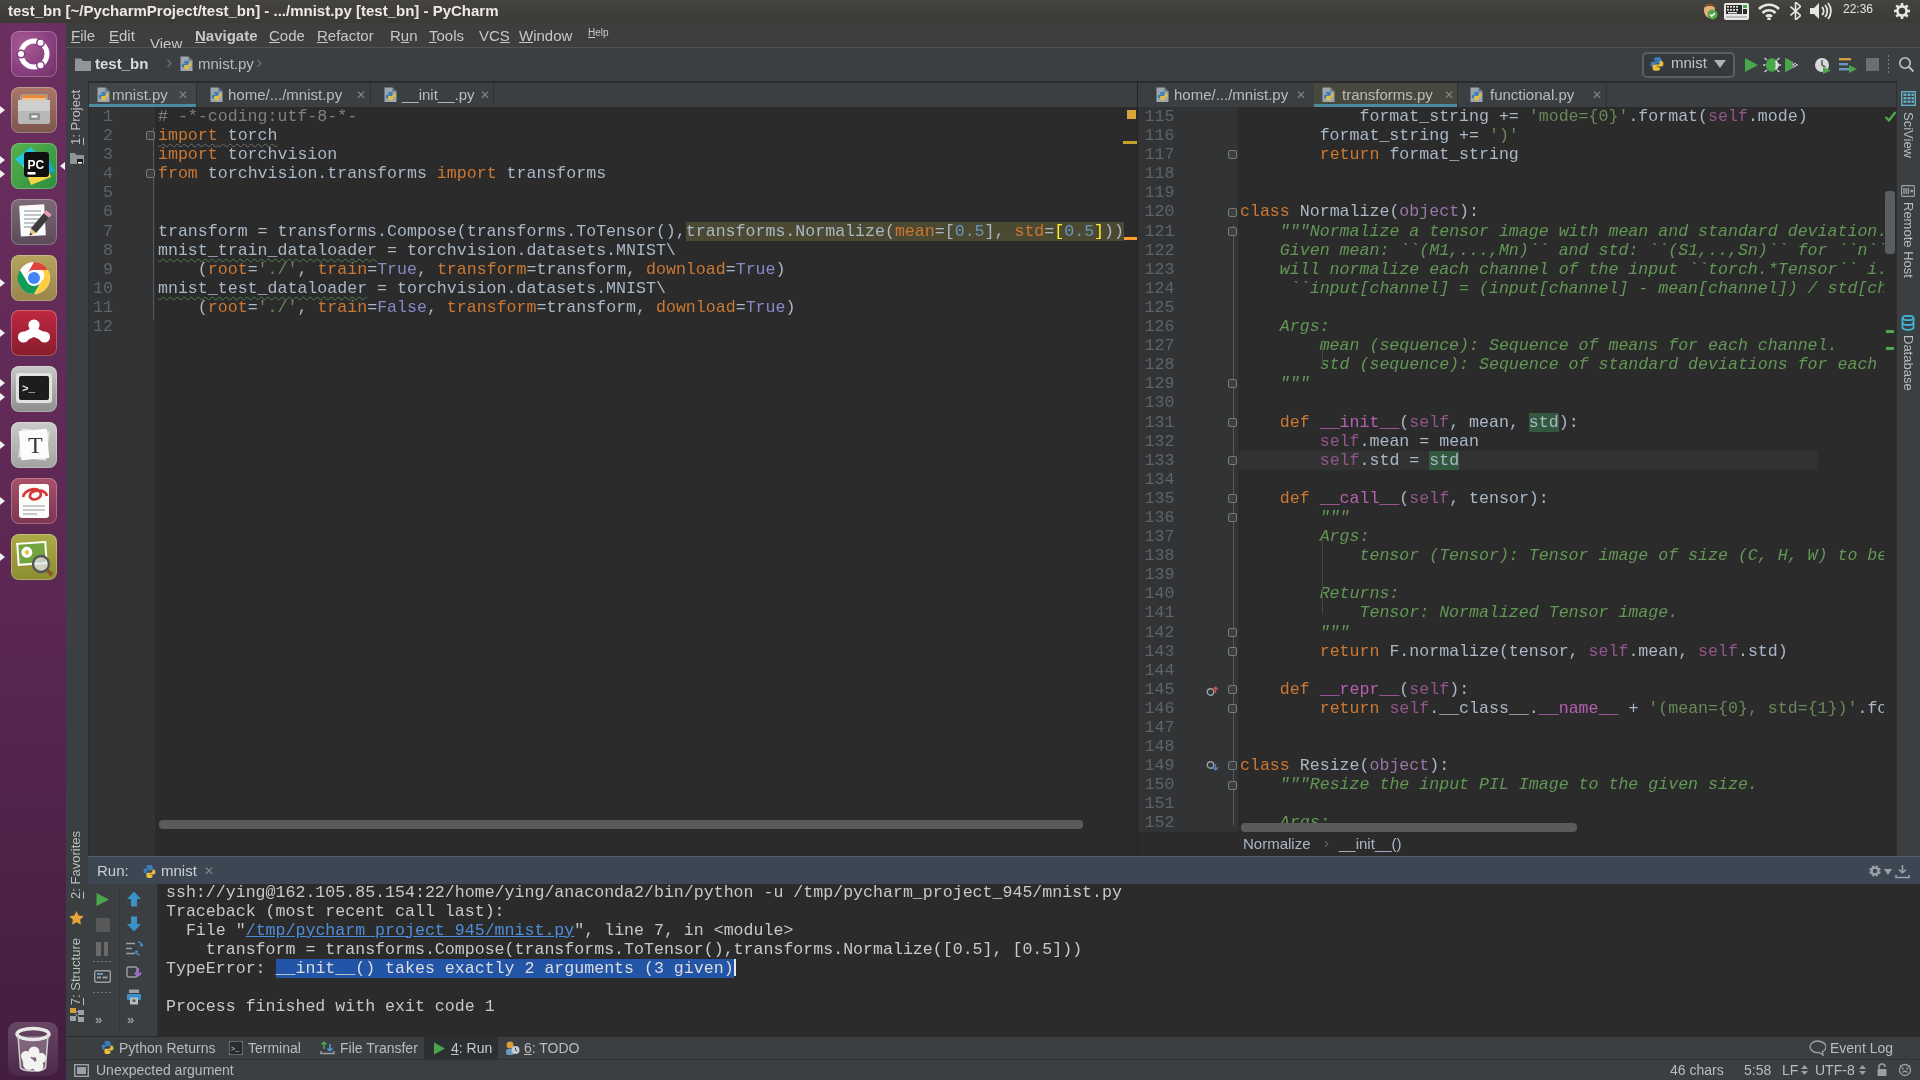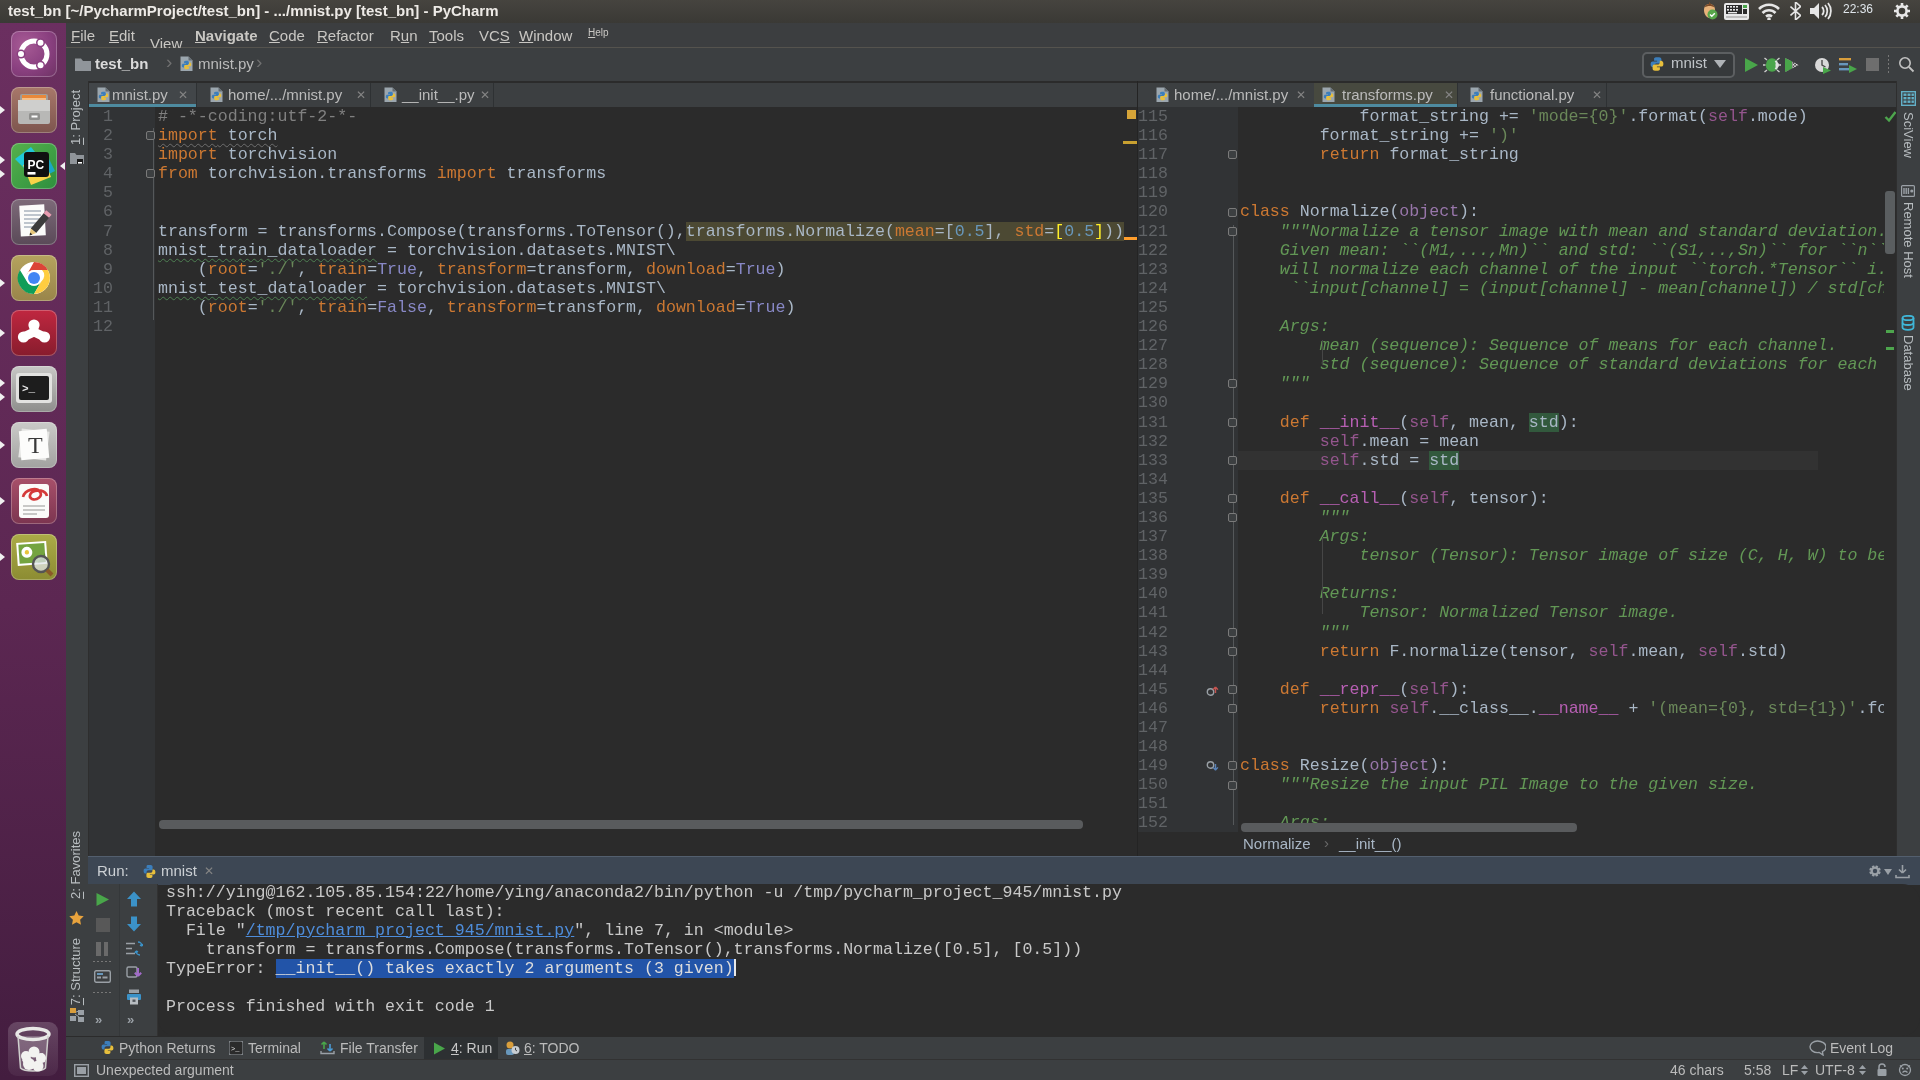--- a/index.html
+++ b/index.html
@@ -313,21 +313,21 @@
 4
 5
 6
 7
 8
 9
 10
 11
 12</pre>
 
-    <pre class="abs" style="left:70px;top:26px;" id="codeL"><span class="com"># -*-coding:utf-2-*-</span>
+    <pre class="abs" style="left:70px;top:26px;" id="codeL"><span class="com"># -*-coding:utf-8-*-</span>
 <span class="wavg"><span class="kw">import</span> torch</span>
 <span class="kw">import</span> torchvision
 <span class="kw">from</span> torchvision.transforms <span class="kw">import</span> transforms
 
 
 transform = transforms.Compose(transforms.ToTensor(),<span style="background:#4c4933">transforms.Normalize(<span class="kw">mean</span>=[<span class="num">0.5</span>], <span class="kw">std</span>=<span style="color:#FFEF28">[</span><span class="num">0.5</span><span style="color:#FFEF28">]</span>))</span>
 <span class="wavgr">mnist_train_dataloader</span> = torchvision.datasets.MNIST\
     (<span class="kw">root</span>=<span class="str">'./'</span>, <span class="kw">train</span>=<span class="tf">True</span>, <span class="kw">transform</span>=transform, <span class="kw">download</span>=<span class="tf">True</span>)
 <span class="wavgr">mnist_test_dataloader</span> = torchvision.datasets.MNIST\
     (<span class="kw">root</span>=<span class="str">'./'</span>, <span class="kw">train</span>=<span class="tf">False</span>, <span class="kw">transform</span>=transform, <span class="kw">download</span>=<span class="tf">True</span>)</pre>
@@ -373,21 +373,21 @@
           <path d="M10.5 1.5l4 4h-4z" fill="#646C73"></path>
           <path d="M7.9 5.8c-1.9 0-1.8 1-1.8 1.5v.9h1.9v.5H5.2c-.7 0-1.4.5-1.4 1.9 0 1.5.8 1.9 1.4 1.9h.9v-1.1c0-.8.6-1.4 1.4-1.4h2.1c.6 0 1.2-.5 1.2-1.2V7.3c0-.8-.7-1.5-1.5-1.5z" fill="#3C7EBB"></path>
           <path d="M9.2 14.2c1.9 0 1.8-1 1.8-1.5v-.9H9.1v-.5h2.8c.7 0 1.4-.5 1.4-1.9 0-1.5-.8-1.9-1.4-1.9H11v1.1c0 .8-.6 1.4-1.4 1.4H7.5c-.6 0-1.2.5-1.2 1.2v1.5c0 .8.7 1.5 1.5 1.5z" fill="#E8BF3C"></path>
         </svg>
       <span class="abs tabtxt" style="left:352px;top:3px;">functional.py</span>
       <span class="abs x" style="left:454px;top:5px;">✕</span>
       <div class="tabdiv" style="left:468px;"></div>
 </div>
 
     <div class="abs" style="left:0;top:26px;width:100px;height:749px;background:#313335;"></div>
-    <pre class="abs" style="left:0;top:26px;width:43px;text-align:left;color:#606366;">115
+    <pre class="abs" style="left:0;top:26px;width:43px;text-align:center;color:#606366;">115
 116
 117
 118
 119
 120
 121
 122
 123
 124
 125
@@ -621,21 +621,21 @@
       </svg>
     <svg class="abs" width="16" height="16" viewBox="0 0 16 16" style="left:38px;top:105px;">
         <rect x="3" y="0.5" width="10" height="3.5" fill="#9aa0a6"></rect>
         <rect x="1" y="5" width="14" height="6" rx="1" fill="#3B92C8"></rect>
         <rect x="4" y="8.5" width="8" height="7" fill="#b8bdc2"></rect>
         <rect x="6.5" y="10.5" width="3" height="2.4" fill="#50565c"></rect>
       </svg>
     <span class="abs" style="left:39px;top:128px;font-size:13px;font-weight:bold;color:#9aa0a6;letter-spacing:1px;">»</span>
   </div>
 
-  <div class="abs" style="left:70px;top:28px;width:1762px;height:152px;background:#2b2b2b;overflow:hidden;border-radius:18px;">
+  <div class="abs" style="left:70px;top:28px;width:1762px;height:152px;background:#2b2b2b;overflow:hidden;">
     <pre class="abs" style="left:8px;top:-1.5px;color:#c8c8c8;">ssh://ying@162.105.85.154:22/home/ying/anaconda2/bin/python -u /tmp/pycharm_project_945/mnist.py
 Traceback (most recent call last):
   File "<span style="color:#4e8ddb;text-decoration:underline;">/tmp/pycharm_project_945/mnist.py</span>", line 7, in &lt;module&gt;
     transform = transforms.Compose(transforms.ToTensor(),transforms.Normalize([0.5], [0.5]))
 TypeError: <span style="background:#2254a8;color:#dcdcdc;margin-top:8px;">__init__() takes exactly 2 arguments (3 given)</span><span style="display:inline-block;width:2px;height:17px;background:#e8e8e8;vertical-align:-3px;"></span>
 
 Process finished with exit code 1</pre>
   </div>
 </div>
 

